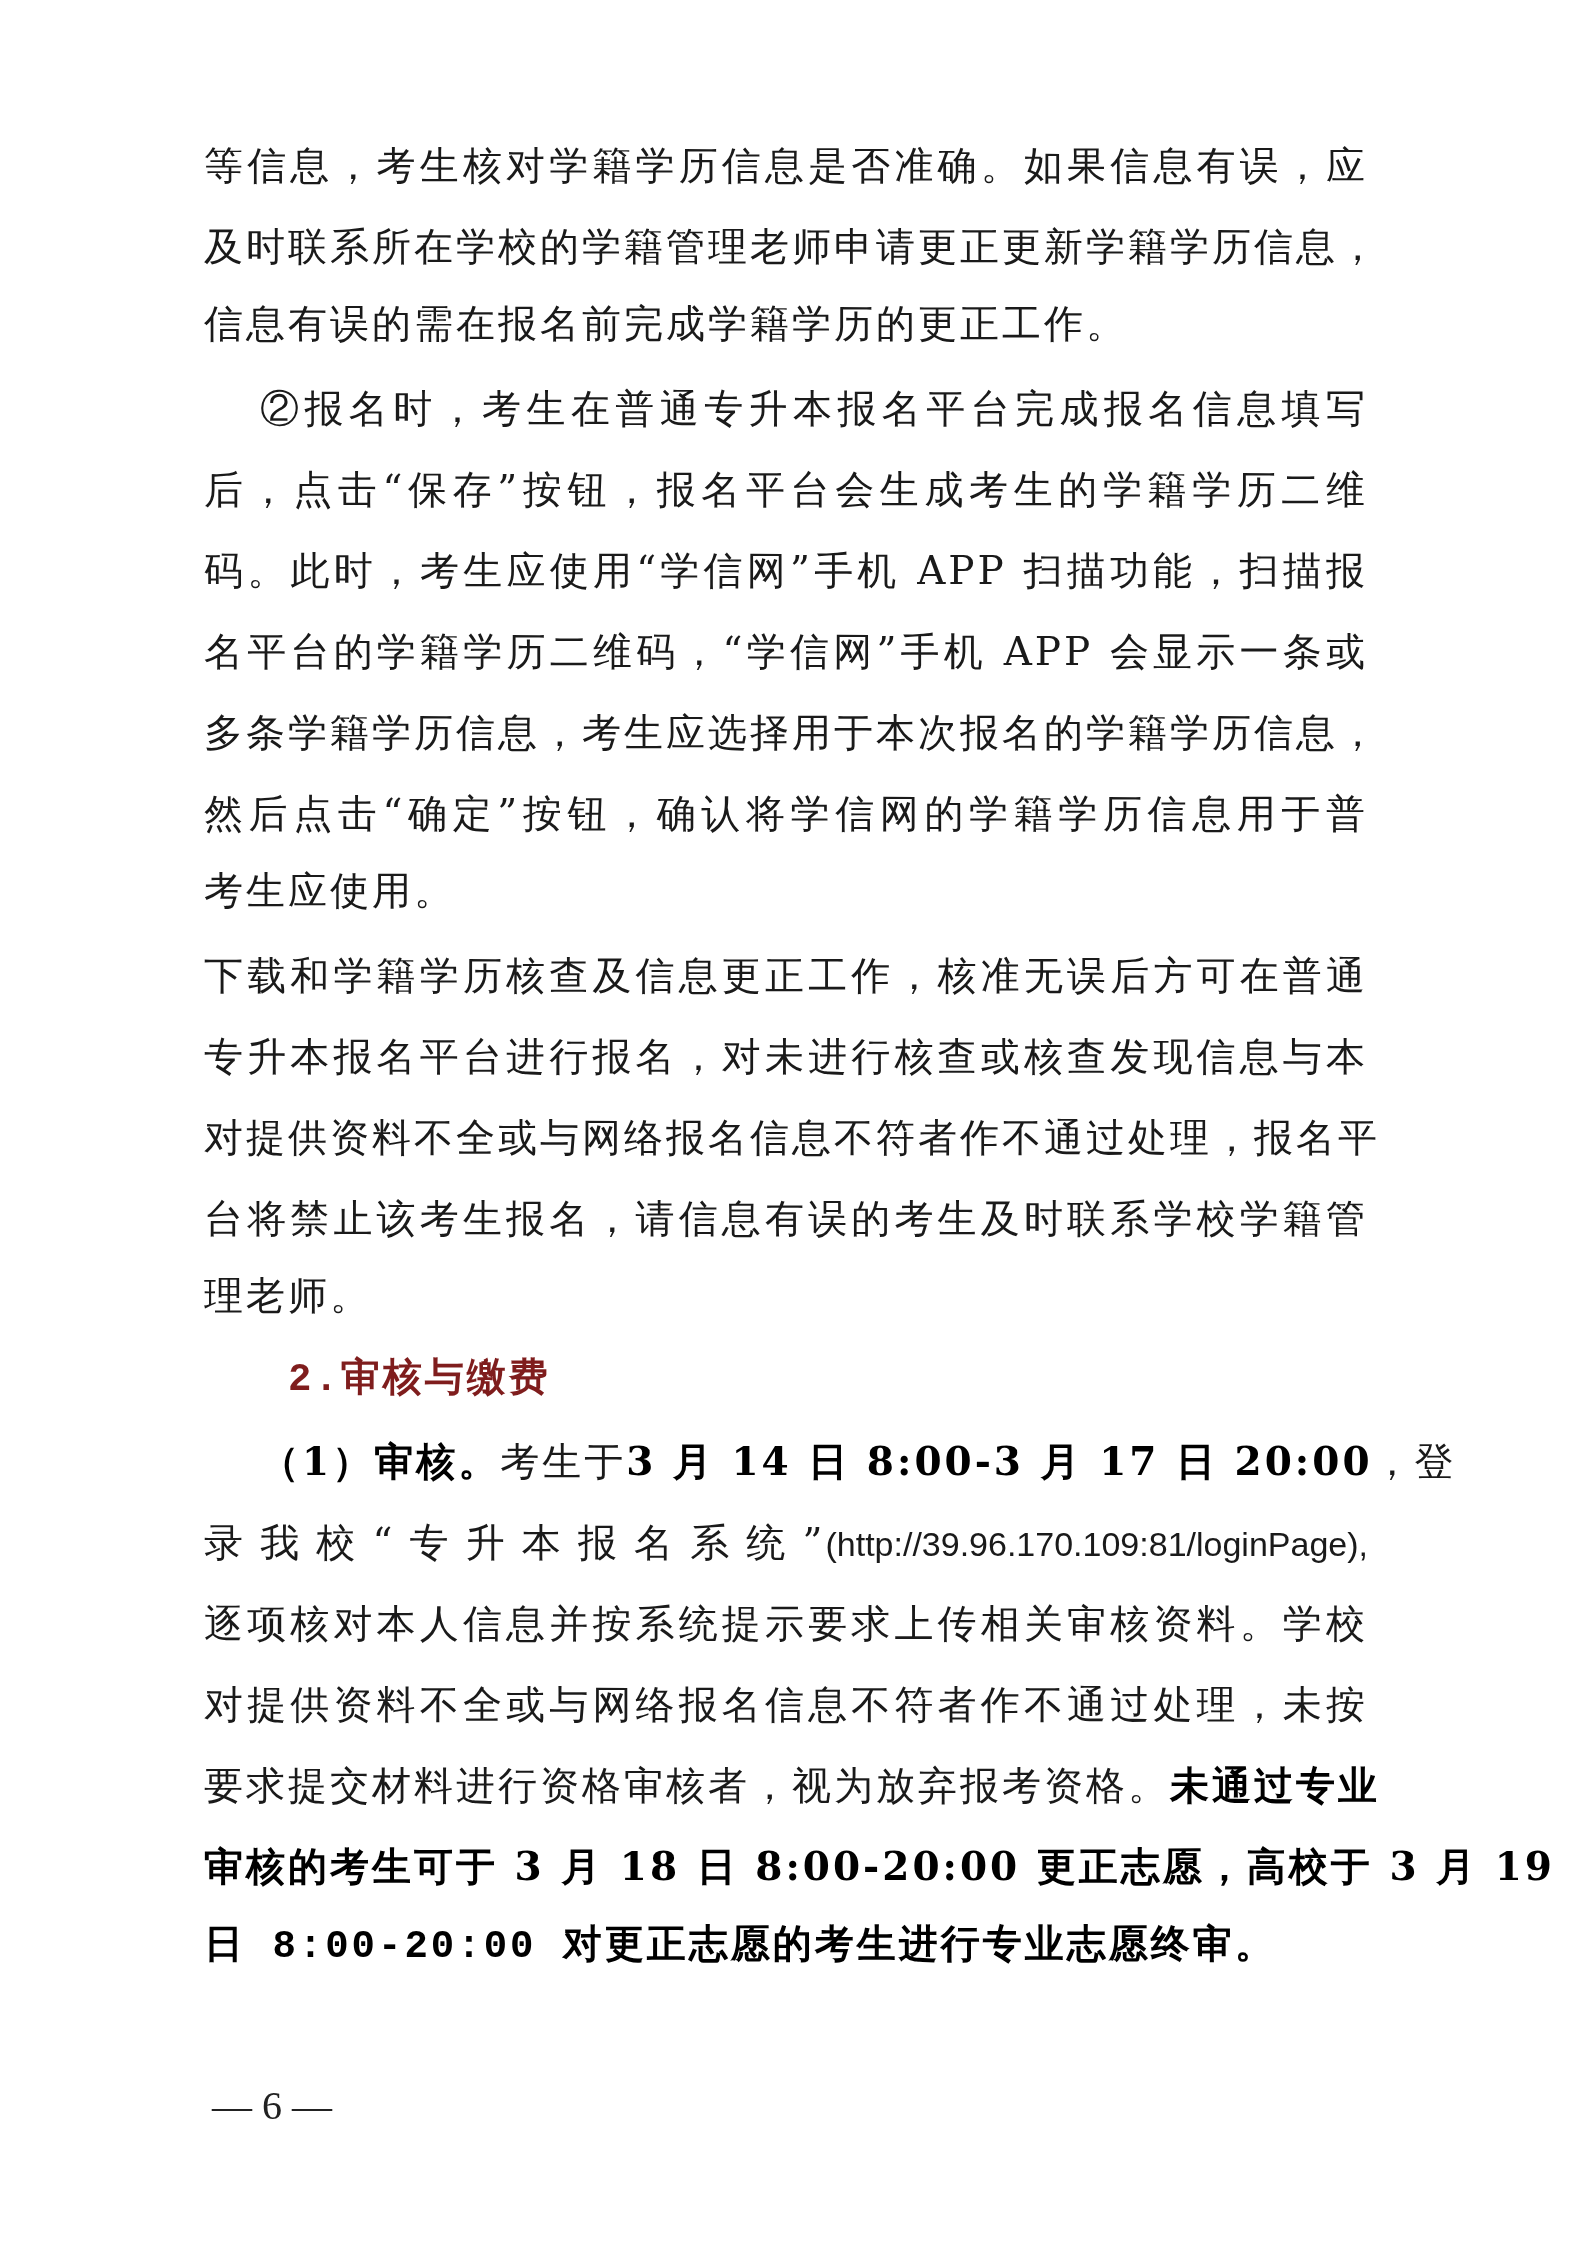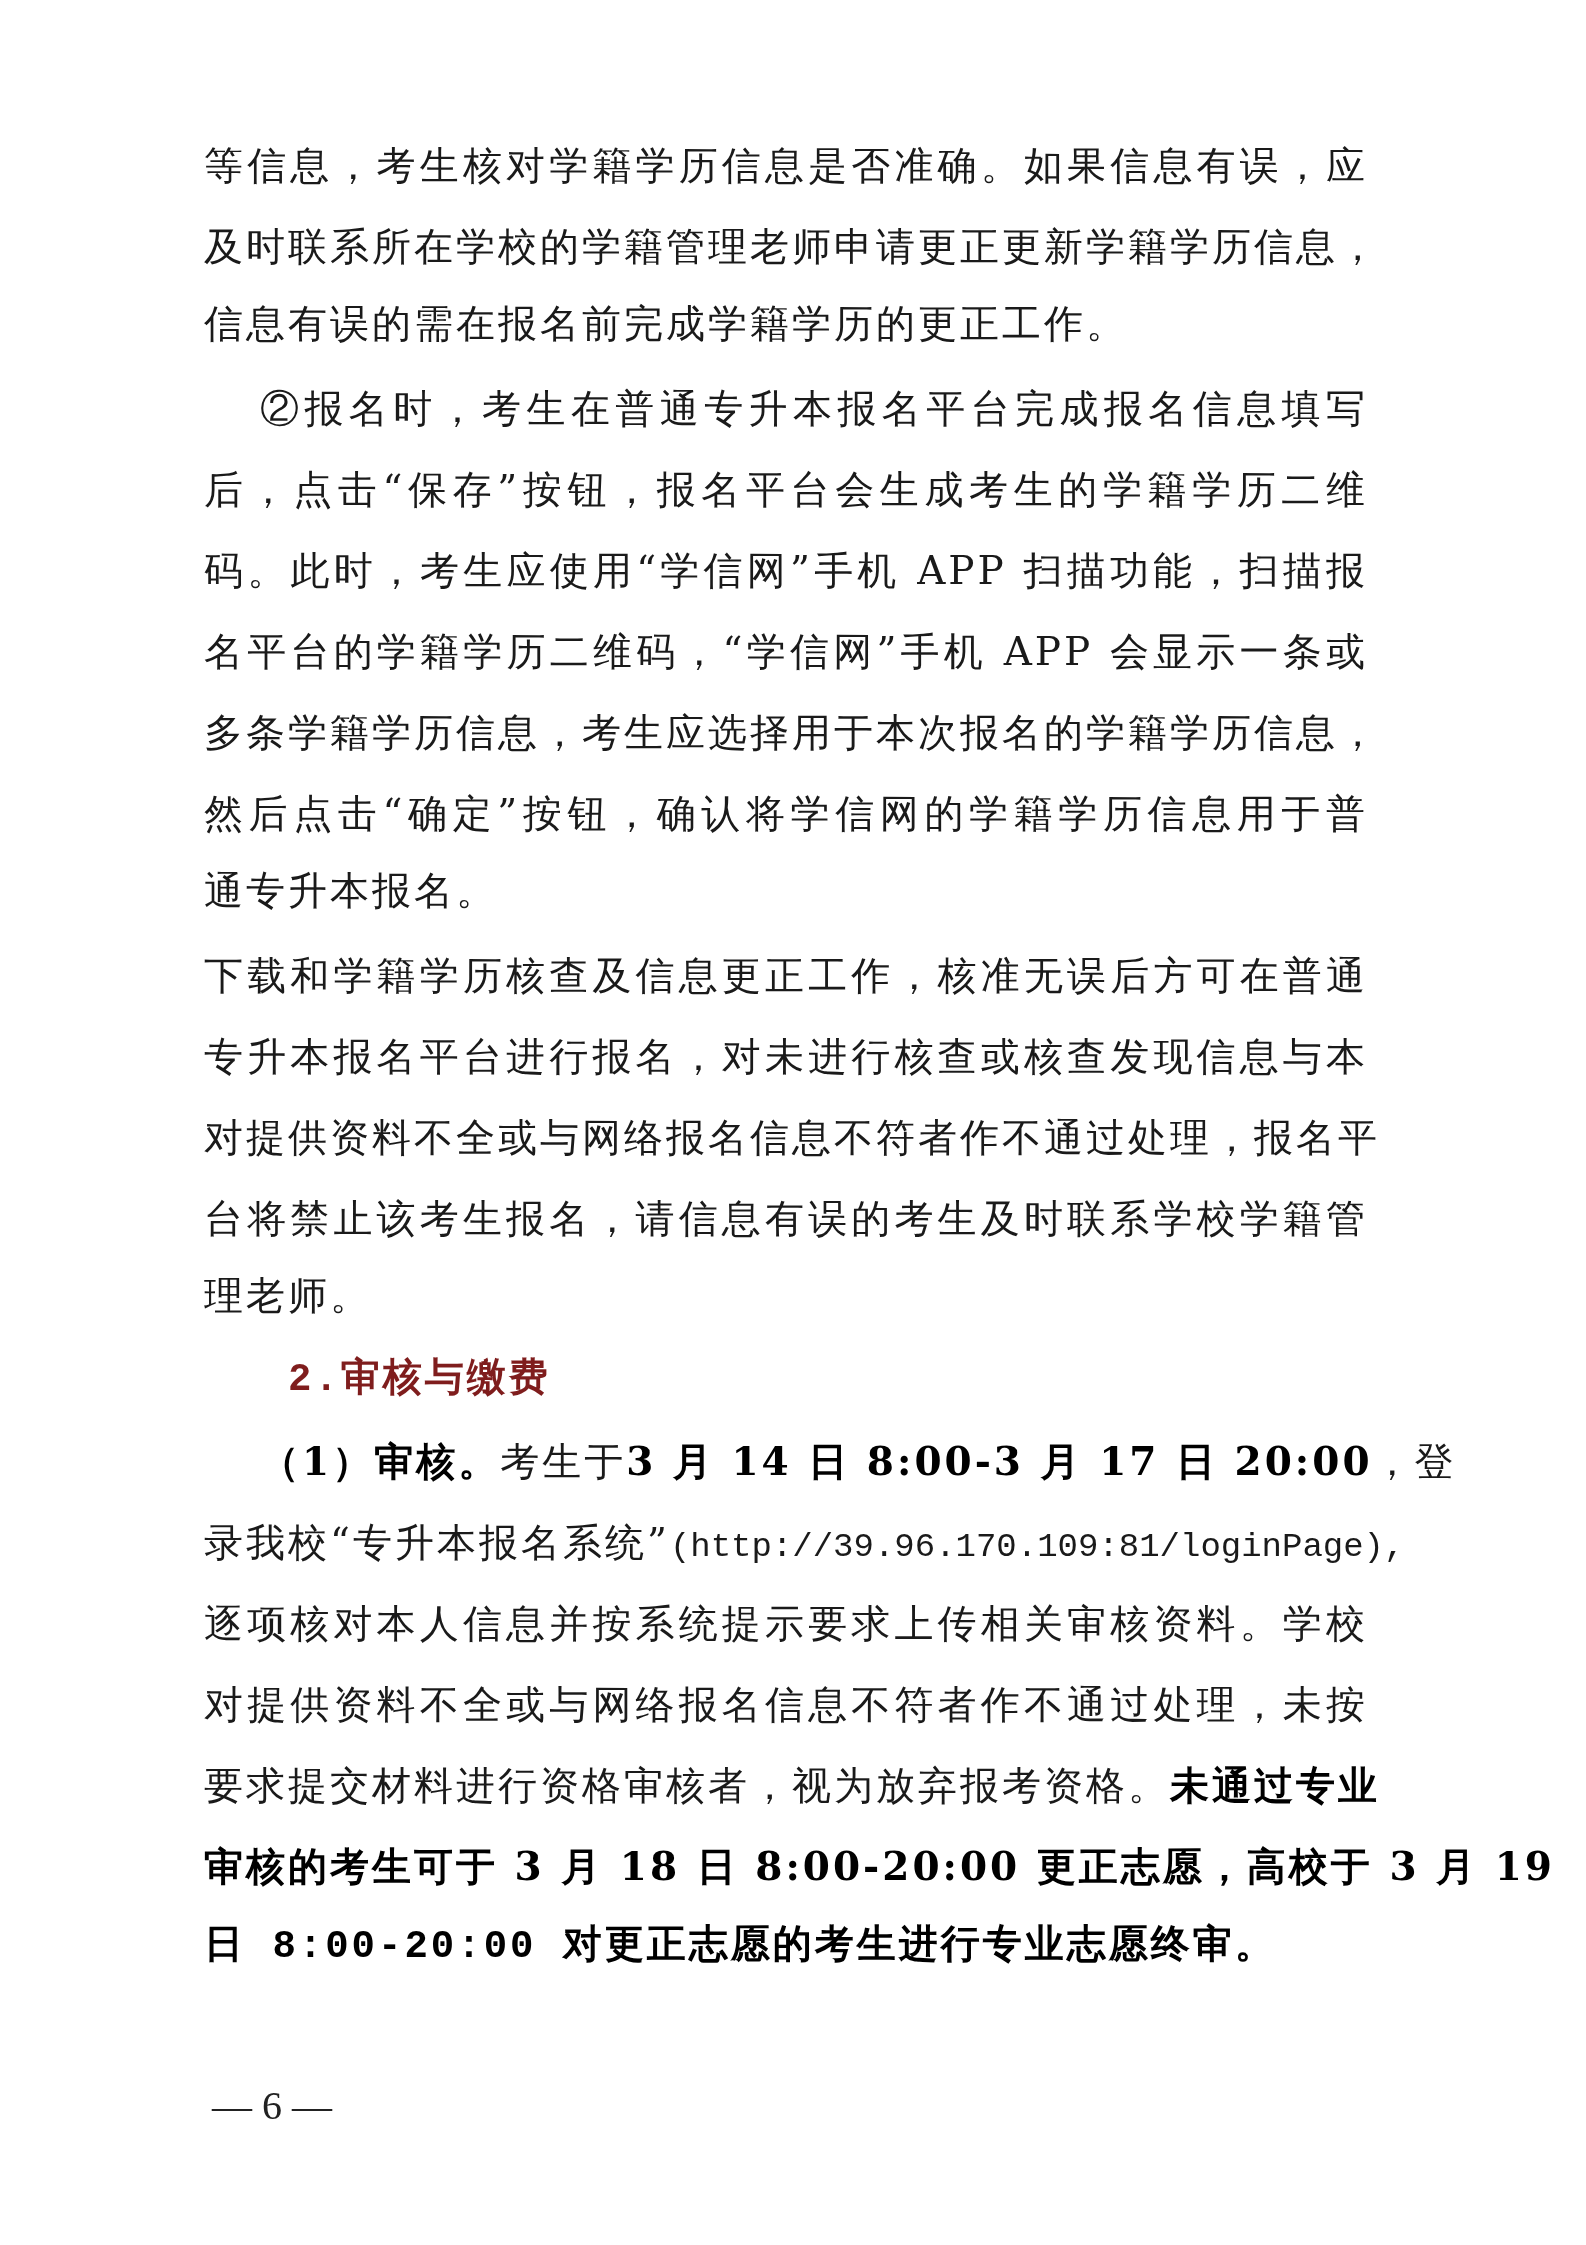--- a/index.html
+++ b/index.html
@@ -7,21 +7,21 @@
   .page {
     position: absolute; left: 204px; top: 125px; width: 1164px;
     font-family: "DejaVu Serif", "Liberation Serif", serif;
     font-size: 39px; color: #1a1a1a; line-height: 81px;
     letter-spacing: 3px;
   }
   .line { display: block; white-space: nowrap; height: 81px; overflow: visible; text-align: justify; text-align-last: justify; }
   .line.last { text-align-last: left; font-family: Liberation Mono, monospace; }
   .indent { padding-left: 84px; }
   .b { font-weight: bold; color: #000; }
-  .mono { font-family: Liberation Mono, monospace; letter-spacing: 0; font-size: 34px; }
+  .mono { font-family: Liberation Sans, sans-serif; letter-spacing: 0; font-size: 34px; }
   .heading { font-weight: bold; color: #7f1d1d; }
   .footer {
     position: absolute; left: 212px; top: 2082px;
     font-family: "Liberation Serif", "DejaVu Serif", serif;
     font-size: 40px; color: #222;
   }
 </style>
 </head>
 <body>
 
@@ -29,21 +29,21 @@
   <span class="line">等信息，考生核对学籍学历信息是否准确。如果信息有误，应</span>
   <span class="line">及时联系所在学校的学籍管理老师申请更正更新学籍学历信息，</span>
   <span class="line last">信息有误的需在报名前完成学籍学历的更正工作。</span>
 
   <span class="line indent" style="padding-left:56px">②报名时，考生在普通专升本报名平台完成报名信息填写</span>
   <span class="line">后，点击“保存”按钮，报名平台会生成考生的学籍学历二维</span>
   <span class="line">码。此时，考生应使用“学信网”手机 APP 扫描功能，扫描报</span>
   <span class="line">名平台的学籍学历二维码，“学信网”手机 APP 会显示一条或</span>
   <span class="line">多条学籍学历信息，考生应选择用于本次报名的学籍学历信息，</span>
   <span class="line">然后点击“确定”按钮，确认将学信网的学籍学历信息用于普</span>
-  <span class="line last">通专升本报名。</span>
+  <span class="line last">考生应使用。</span>
 
   <span class="line">下载和学籍学历核查及信息更正工作，核准无误后方可在普通</span>
   <span class="line">专升本报名平台进行报名，对未进行核查或核查发现信息与本</span>
   <span class="line">对提供资料不全或与网络报名信息不符者作不通过处理，报名平</span>
   <span class="line">台将禁止该考生报名，请信息有误的考生及时联系学校学籍管</span>
   <span class="line last">理老师。</span>
 
   <span class="line last heading" style="padding-left:84px">2.审核与缴费</span>
 
   <span class="line" style="padding-left:56px">

